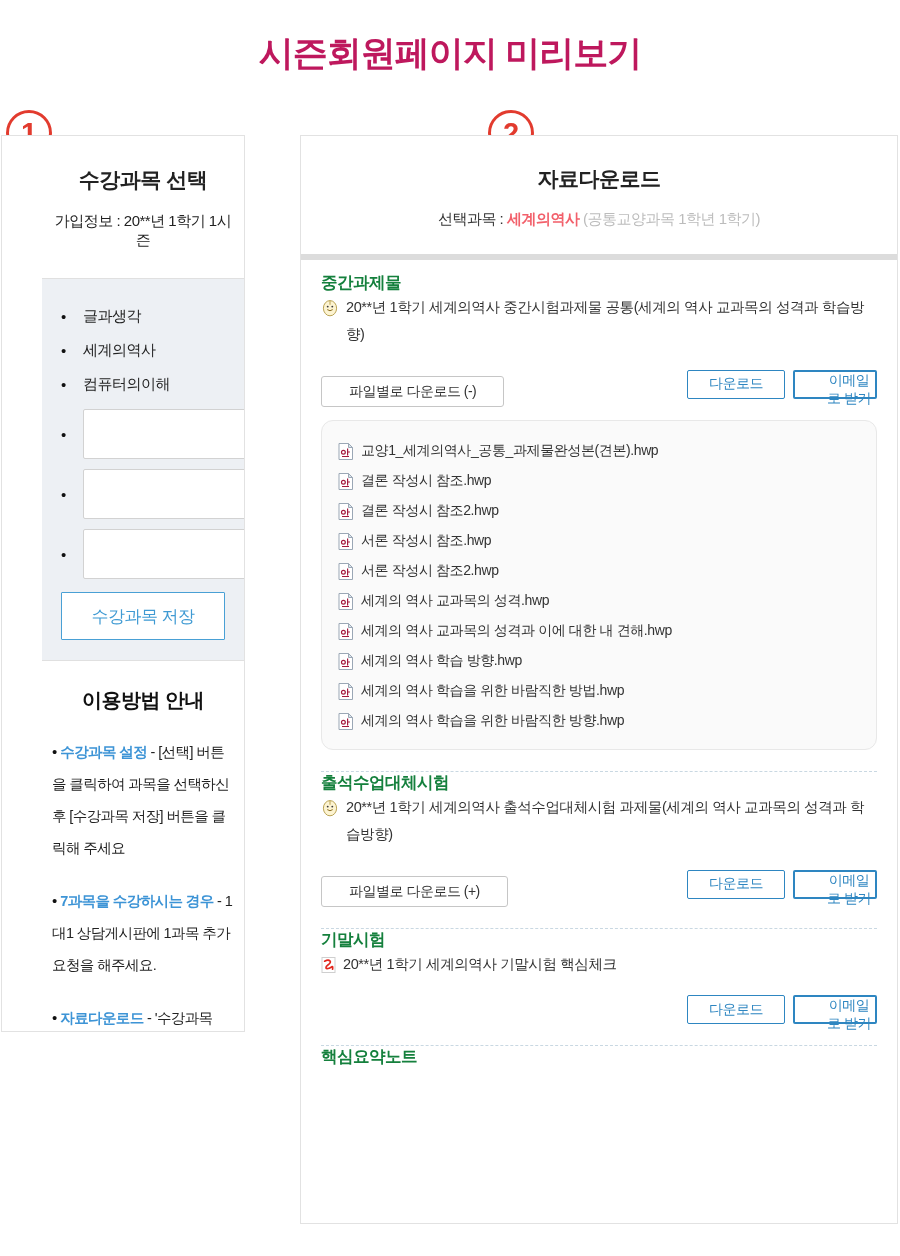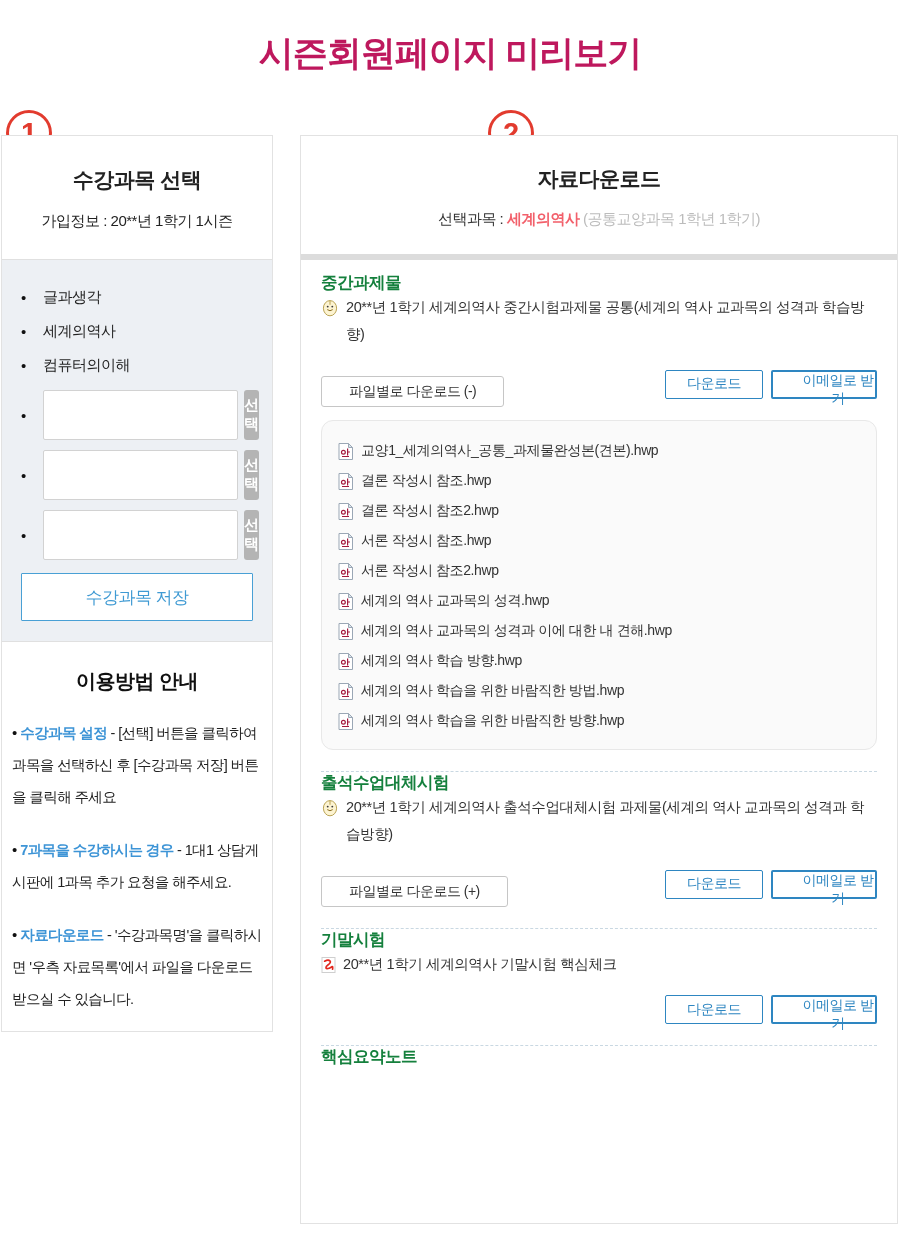--- a/index.html
+++ b/index.html
@@ -17,22 +17,22 @@
     position:absolute; width:46px; height:46px; border-radius:50%;
     border:3px solid #e23b2e; color:#e23b2e; background:#fff;
     font-size:29px; font-weight:bold;
     display:flex; align-items:center; justify-content:center;
   }
   .badge-1 { left:6px; top:110px; }
   .badge-2 { left:488px; top:110px; }
 
   
   .left-panel {
-    position:absolute; left:1px; top:135px; width:272px; height:897px;
-    border:1px solid #e2e2e2; background:#fff; overflow:hidden;
+    position:absolute; left:1px; top:135px; width:244px; height:897px;
+    border:1px solid #e2e2e2; background:#fff; overflow:hidden;padding-left:40px;
   }
   .lp-header { text-align:center; padding:30px 8px 28px; }
   .lp-title { font-size:21px; font-weight:bold; color:#222; letter-spacing:-0.5px; }
   .lp-sub { font-size:15px; color:#222; margin-top:18px; letter-spacing:-0.5px; }
   .lp-gray {
     background:#edf0f4; border-top:1px solid #e0e0e0; border-bottom:1px solid #e0e0e0;
     padding:28px 19px 20px;
   }
   .course-list { list-style:none; }
   .course-item { display:flex; align-items:center; font-size:15px; color:#222; margin-bottom:15px; letter-spacing:-0.5px; }
@@ -76,21 +76,21 @@
   .toggle-btn {
     background:#fff; border:1px solid #c6c6c6; border-radius:3px;
     height:31px; padding:0 27px; font-size:14px; color:#333; cursor:pointer; letter-spacing:-0.5px;margin-top:15px;
   }
   .spacer { flex:1; }
   .dl-btn, .mail-btn {
     background:#fff; color:#2e86c1; font-size:14px; height:29px;
     border-radius:2px; cursor:pointer; letter-spacing:-0.5px;
   }
   .dl-btn { width:98px; border:1px solid #2e86c1; margin-right:8px; }
-  .mail-btn { width:106px; border:2px solid #2e86c1;padding-left:28px; }
+  .mail-btn { width:84px; border:2px solid #2e86c1;padding-left:28px; }
   .file-box {
     background:#fafafa; border:1px solid #e8e8e8; border-radius:12px;
     margin-top:13px; padding:15px 16px 13px;
   }
   .file-row { display:flex; align-items:center; height:30px; font-size:14px; color:#333; cursor:pointer; letter-spacing:-0.4px; }
   .file-row .file-icon { margin-right:8px; flex:none; display:flex; }
   hr.dashed { border:none; border-top:1px dashed #c9d8e2; margin:21px 0 0; }
 </style>
 </head>
 <body>

